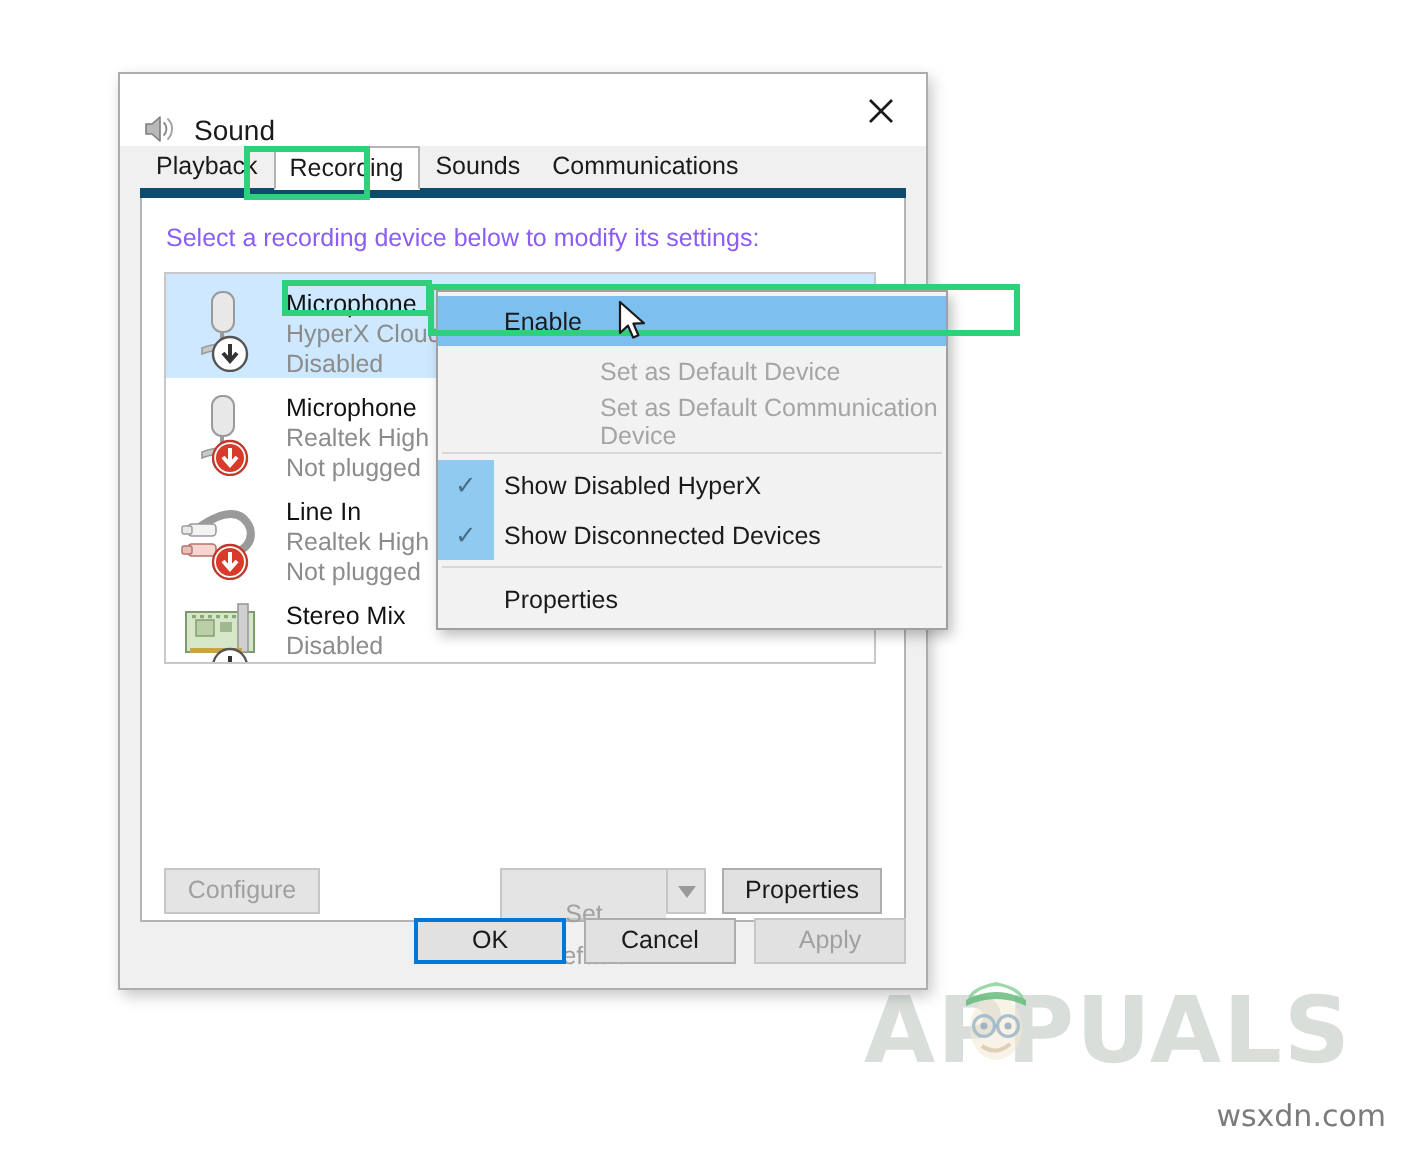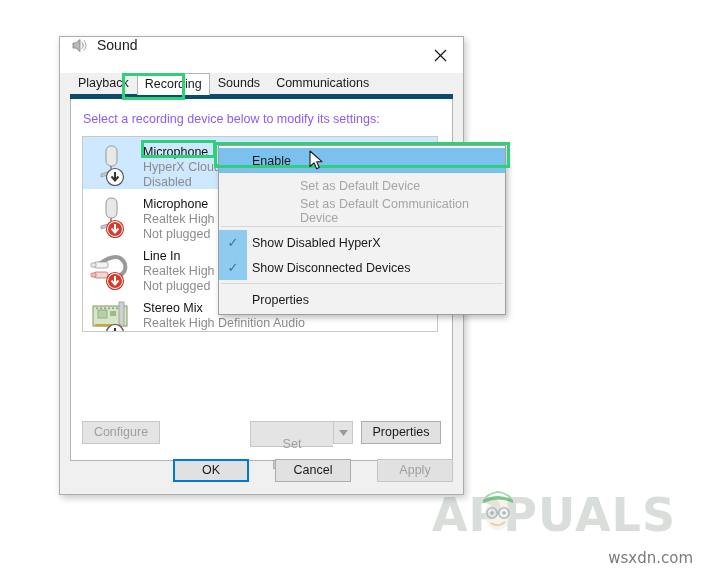--- a/index.html
+++ b/index.html
@@ -54,21 +54,21 @@
     background: #f0f0f0;
     border: 1px solid #adadad;
     box-shadow: 2px 3px 7px rgba(0,0,0,0.22);
     box-sizing: border-box;
   }
   .titlebar {
     height: 36px;
     background: #ffffff;
     position: relative;
     display: flex;
-    align-items: flex-start;
+    align-items: flex-end;
     padding-left: 11px;
   }
   .titlebar-icon {
     width: 17px;
     height: 17px;
     margin-right: 9px;
     flex: 0 0 auto;
   }
   .titlebar-text {
     font-size: 14px;
@@ -197,21 +197,21 @@
     box-sizing: border-box;
     z-index: 40;
     pointer-events: none;
   }
 
   
   .button-row {
     position: absolute;
     left: 11px;
     right: 11px;
-    bottom: 16px;
+    bottom: 3px;
     height: 23px;
   }
   .btn {
     font-size: 12.5px;
     font-family: "Liberation Sans", sans-serif;
     background: #e1e1e1;
     border: 1px solid #adadad;
     color: #1a1a1a;
     height: 23px;
     line-height: 21px;
@@ -258,39 +258,39 @@
     width: 80px;
     padding: 0;
   }
 
   
   .dialog-footer {
     position: absolute;
     right: 10px;
     bottom: 12px;
     display: flex;
-    gap: 26px;
+    gap: 9px;
   }
   .dialog-footer .btn {
     width: 76px;
     padding: 0;
     background: #e1e1e1;
   }
   .dialog-footer .btn.default {
     border: 2px solid #0078d7;
     background: #e1e1e1;
     line-height: 19px;
   }
 
   
   #context-menu {
     position: absolute;
     left: 218px;
     top: 145px;
-    width: 288px;
+    width: 256px;
     background: #f2f2f2;
     border: 1px solid #a0a0a0;
     box-shadow: 2px 3px 6px rgba(0,0,0,0.25);
     z-index: 30;
     box-sizing: border-box;
     padding: 2px 0 2px 0;
   }
   .menu-item {
     display: flex;
     align-items: center;
@@ -450,21 +450,20 @@
               <rect x="19" y="9.5" width="2" height="1.6"></rect>
             <rect x="23" y="9.5" width="2" height="1.6"></rect>
               <rect x="27" y="9.5" width="2" height="1.6"></rect>
           </g>
           <rect x="6" y="26" width="26" height="2.5" fill="#c9a24a"></rect>
           <circle cx="26" cy="35" r="8.5" fill="#ffffff" stroke="#555" stroke-width="1.2"></circle>
           <path d="M26 30 L26 38 M22.5 34.5 L26 38.5 L29.5 34.5" stroke="#333" stroke-width="2" fill="none"></path>
         </svg>
         <div class="device-texts">
           <div class="device-name">Stereo Mix</div>
-          <div class="device-sub">Realtek High Definition Audio</div>
           <div class="device-sub">Disabled</div>
         </div>
       </div>
 
     </div>
 
     <div class="button-row">
       <div id="configure-button" class="btn disabled">Configure</div>
       <div id="set-default-group">
         <div id="set-default-button" class="btn disabled">Set Default</div>

